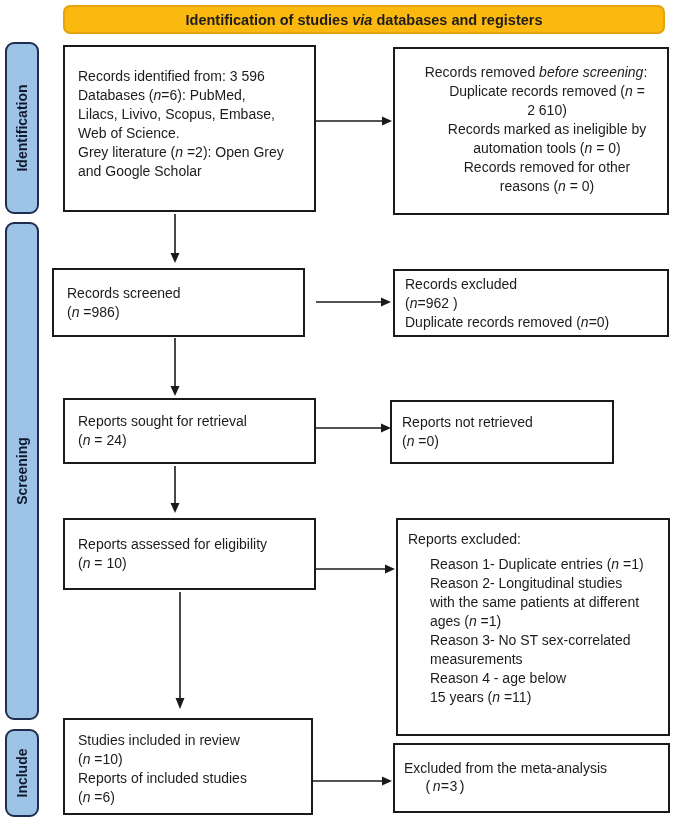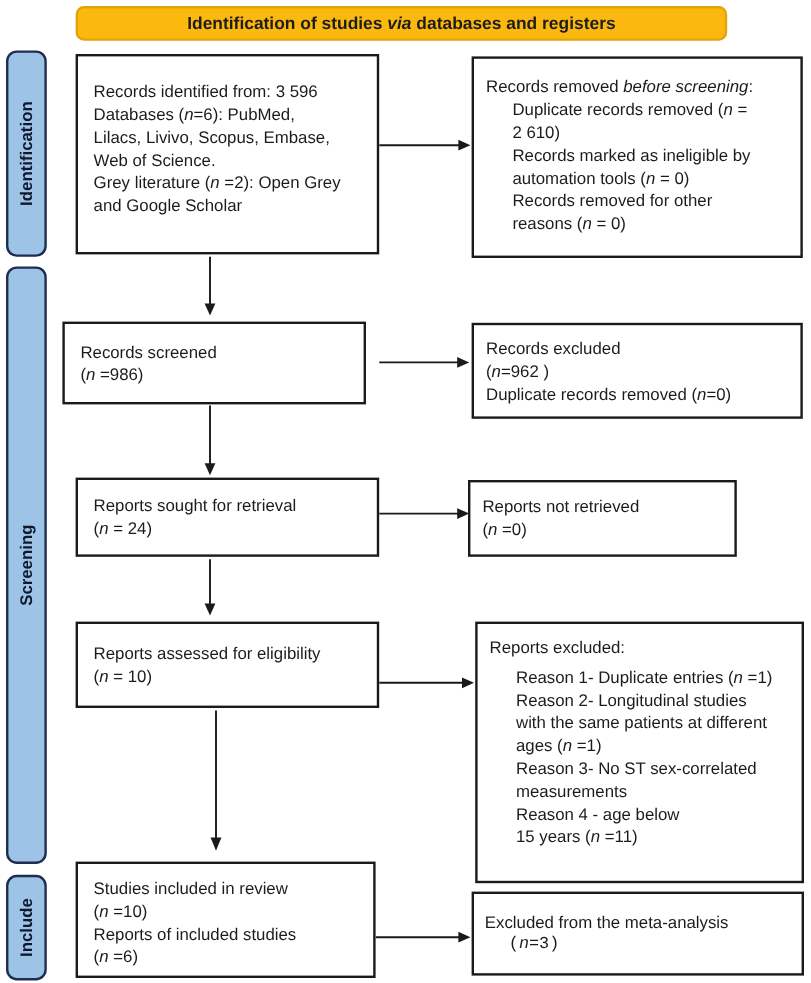--- a/index.html
+++ b/index.html
@@ -6,21 +6,21 @@
   #figure{
     position:relative;
     width:676px;height:819px;
     background:#ffffff;
     font-family:"Liberation Sans","DejaVu Sans",sans-serif;
     color:#1c1c1c;
     overflow:hidden;
   }
   
   .banner{
-    position:absolute;left:63px;top:5px;width:543px;height:29px;
+    position:absolute;left:63px;top:5px;width:602px;height:29px;
     background:#FBB80F;border:2px solid #E3A309;border-radius:7px;
     box-sizing:border-box;
     display:flex;align-items:center;justify-content:center;
     font-size:14.5px;font-weight:bold;color:#1d1d1d;
   }
   
   .stage{
     position:absolute;left:5px;width:34px;
     background:#9DC3E6;border:2.5px solid #1F2D50;border-radius:9px;
     box-sizing:border-box;
@@ -40,23 +40,23 @@
     box-sizing:border-box;
     font-size:14px;line-height:19px;
     display:flex;flex-direction:column;
   }
   .box .txt{white-space:pre-line;}
   .box .ind{white-space:pre-line;padding-left:22px;}
   .box .ind.gap{margin-top:6px;}
   .vcenter{justify-content:center;}
   i{font-style:italic;}
   #box-records-identified   {left:63px; top:45px; width:253px;height:167px;padding:20px 8px 16px 13px;}
-  #box-records-removed      {left:393px;top:47px; width:276px;height:168px;padding:14px 0 6px 10px;}
+  #box-records-removed      {left:393px;top:47px; width:276px;height:168px;padding:14px 0 6px 10px;text-align:center;}
   #box-records-screened     {left:52px; top:268px;width:253px;height:69px; padding:0 8px 0 13px;}
-  #box-records-excluded     {left:393px;top:269px;width:276px;height:80px; padding:0 6px 0 10px;}
+  #box-records-excluded     {left:393px;top:269px;width:276px;height:68px; padding:0 6px 0 10px;}
   #box-reports-sought       {left:63px; top:398px;width:253px;height:66px; padding:0 8px 0 13px;}
   #box-reports-not-retrieved{left:390px;top:400px;width:224px;height:64px; padding:0 6px 0 10px;}
   #box-reports-assessed     {left:63px; top:518px;width:253px;height:72px; padding:0 8px 0 13px;}
   #box-reports-excluded     {left:396px;top:518px;width:274px;height:218px;padding:10px 6px 16px 10px;}
   #box-studies-included     {left:63px; top:718px;width:250px;height:97px; padding:4px 8px 0 13px;}
   #box-excluded-meta        {left:393px;top:743px;width:277px;height:70px; padding:0 6px 0 9px;}
   #box-excluded-meta .ind{padding-left:20px;font-family:Liberation Mono, monospace;}
   
   #arrows{position:absolute;left:0;top:0;pointer-events:none;}
   #arrows line{stroke:#1a1a1a;stroke-width:1.6;}

